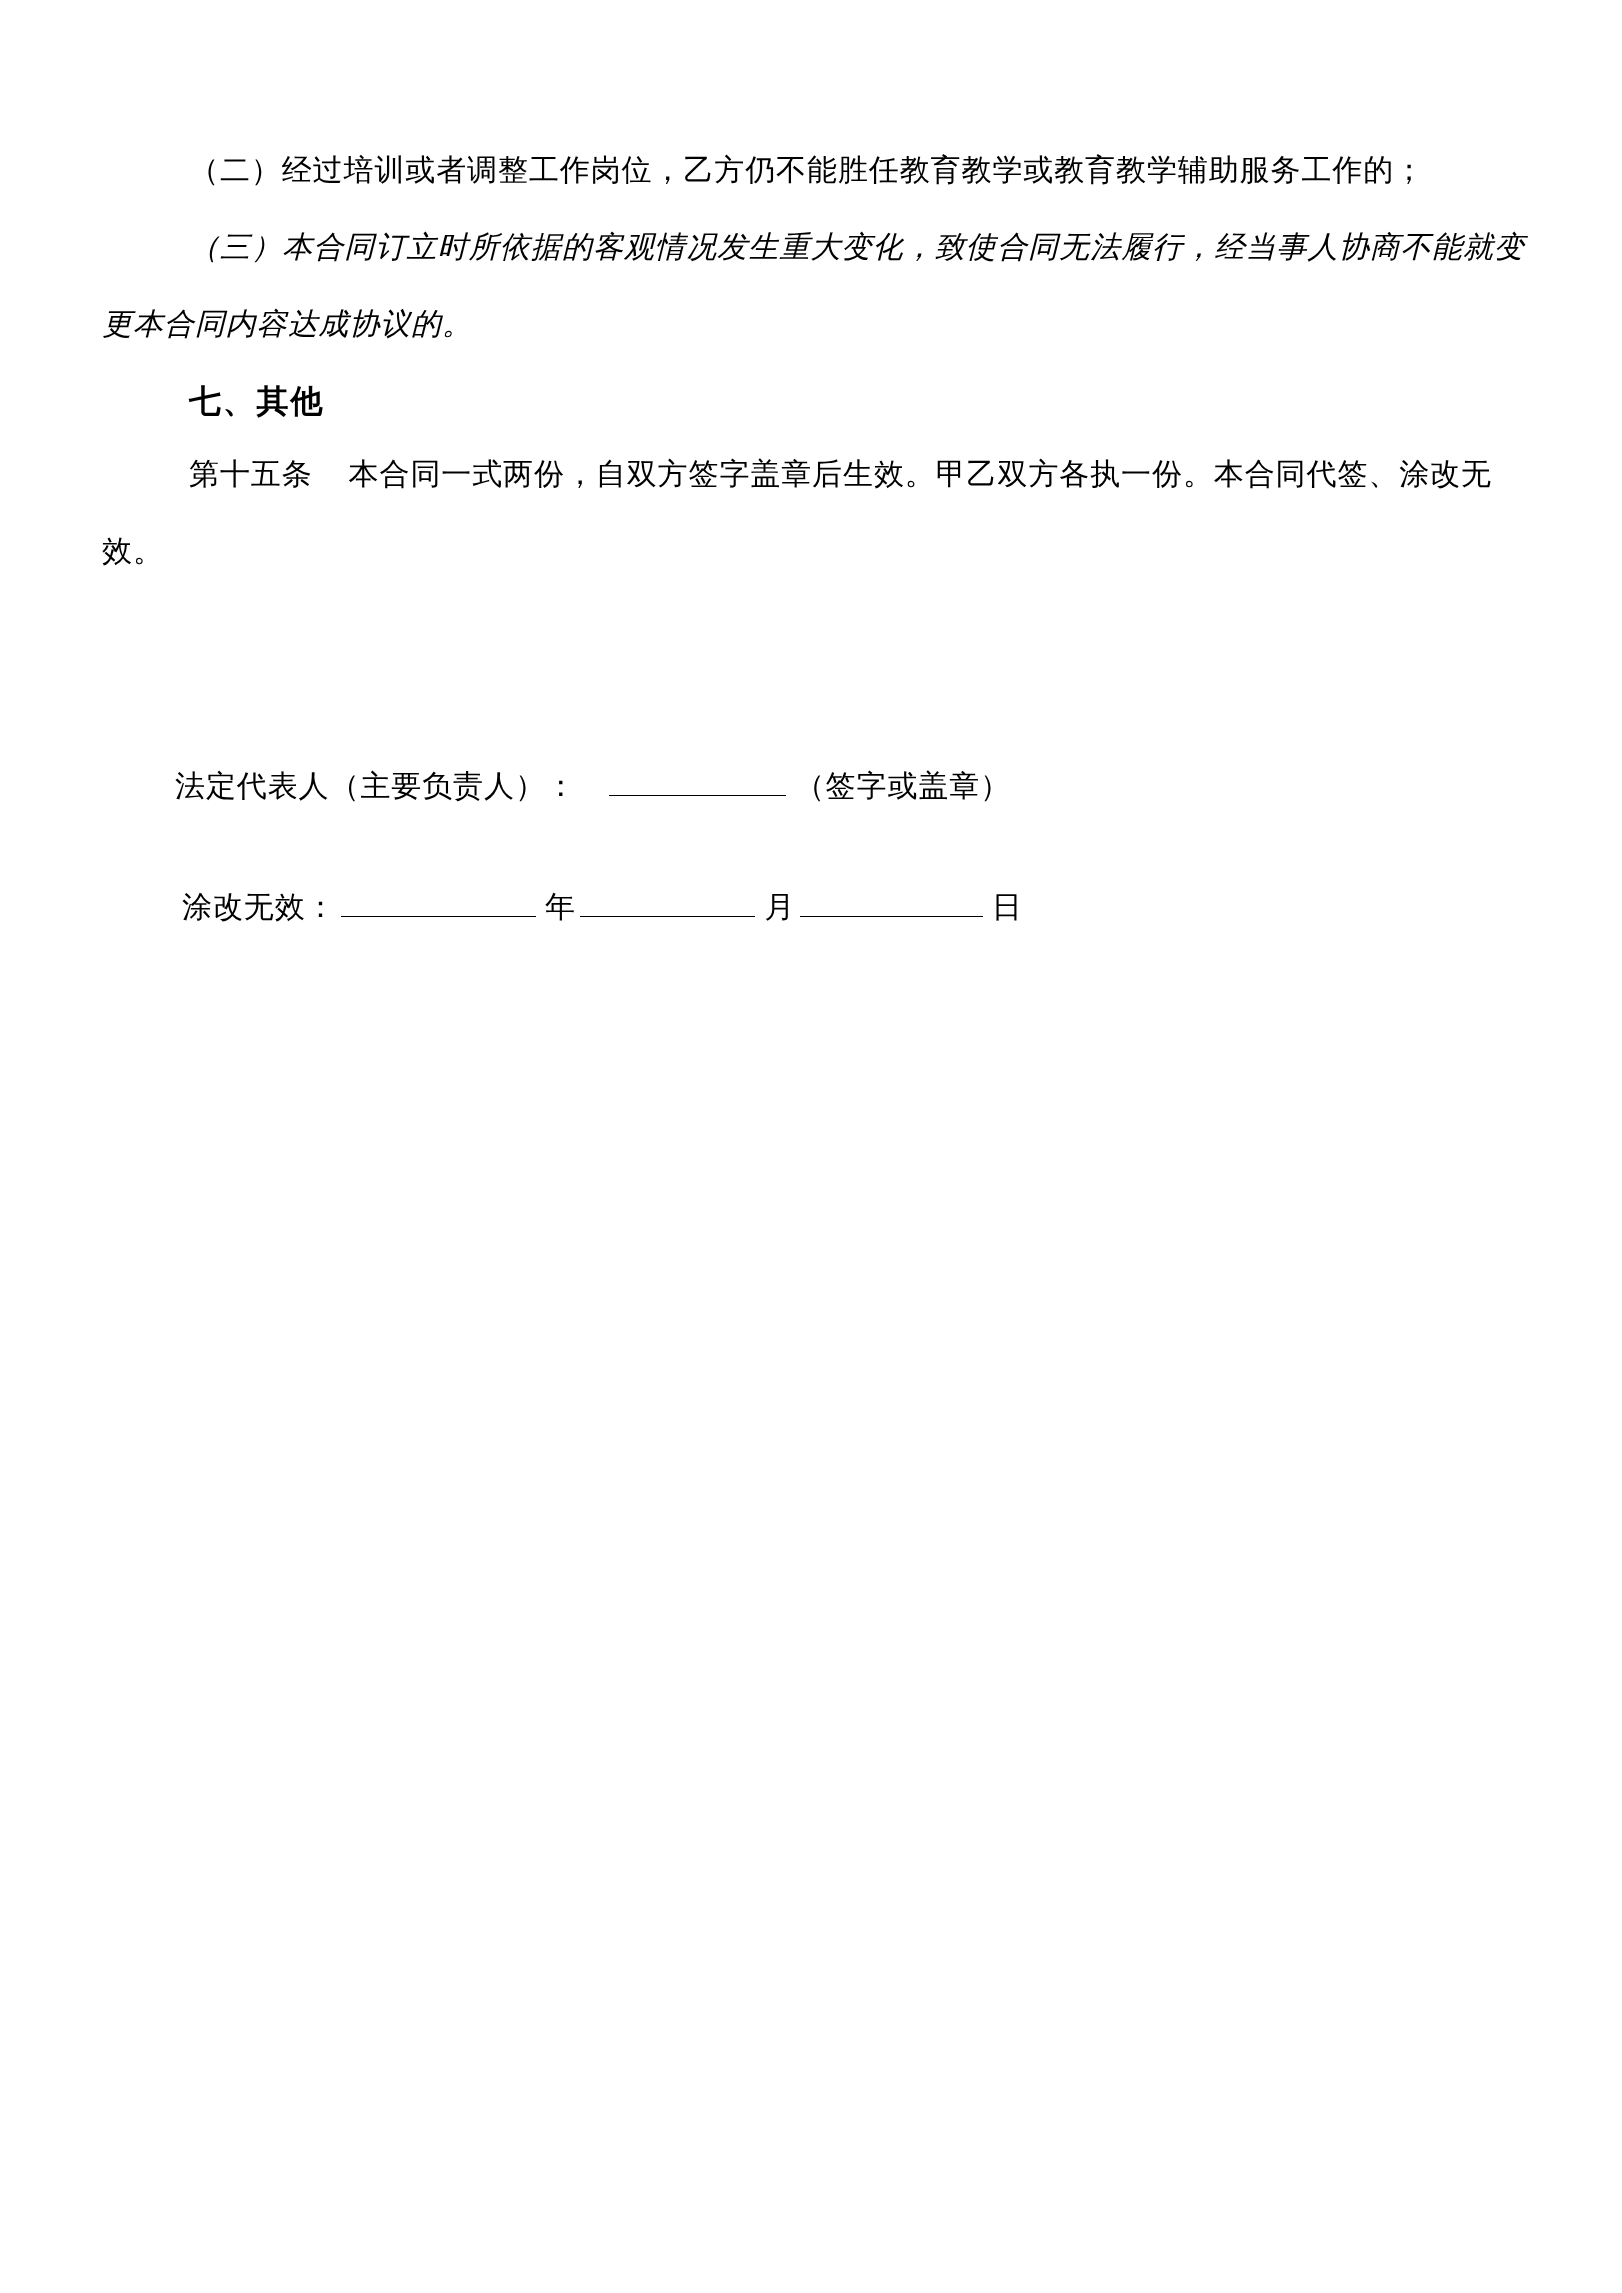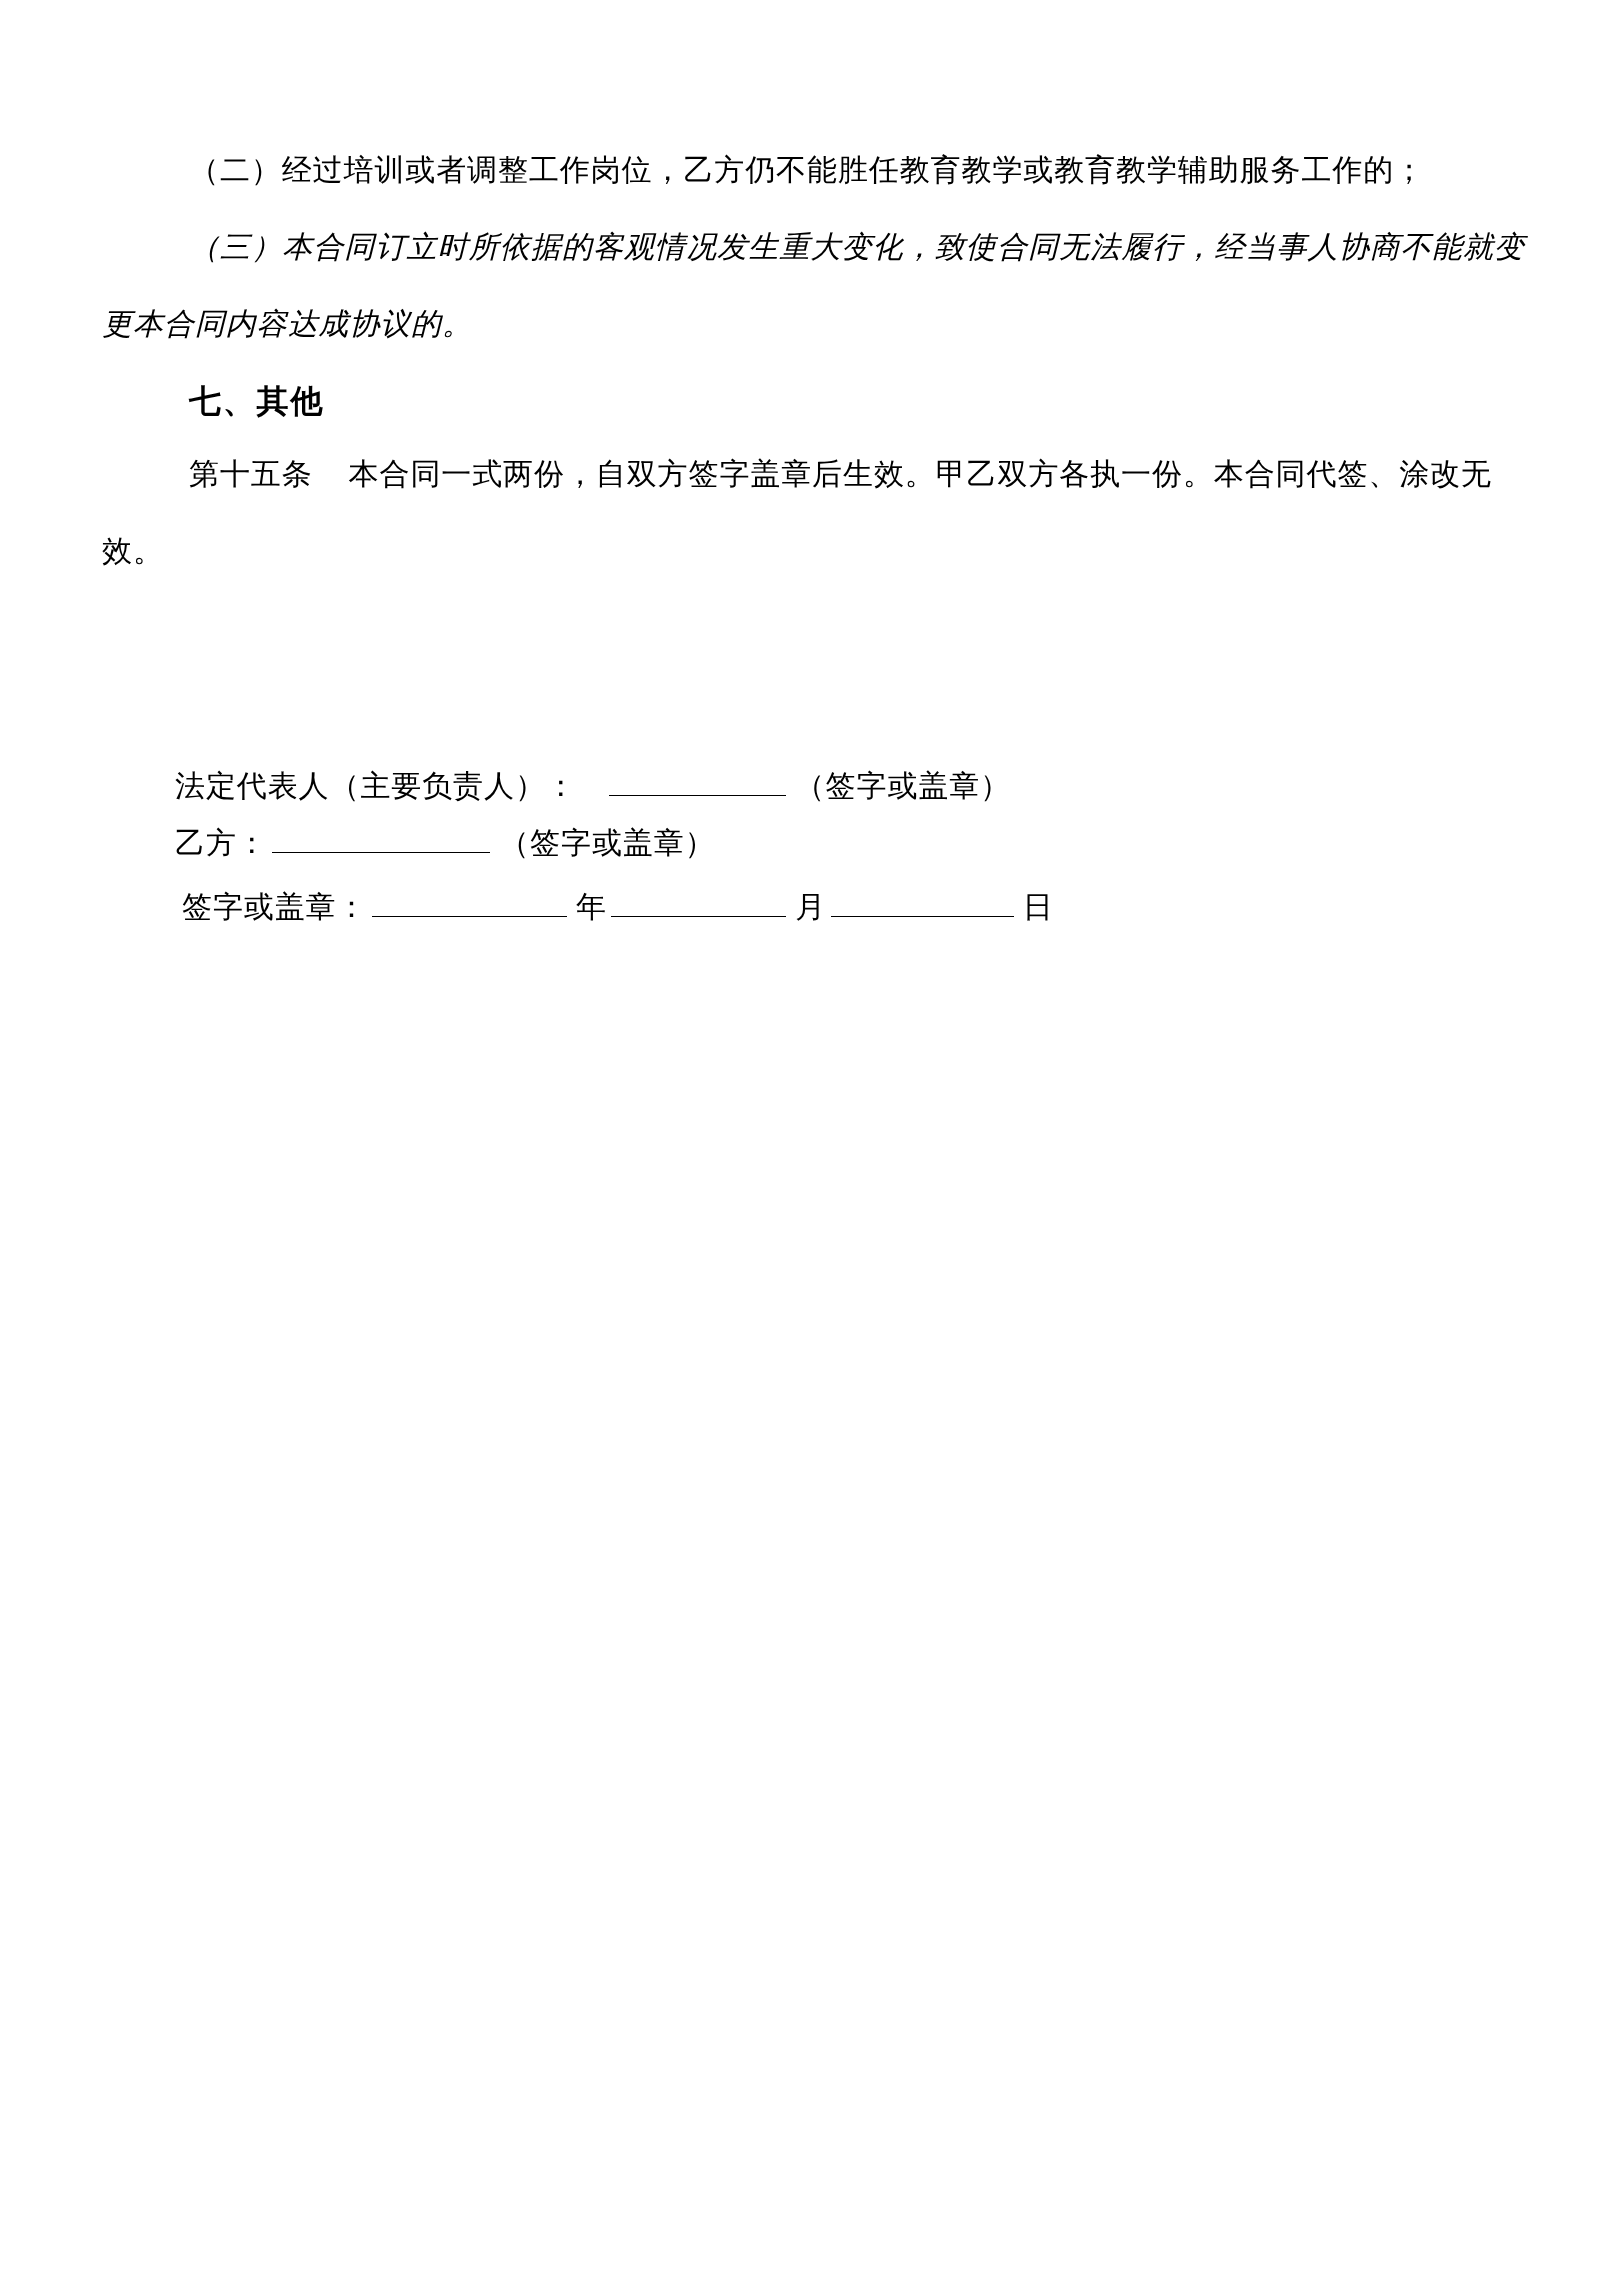--- a/index.html
+++ b/index.html
@@ -82,24 +82,21 @@
 
   <p class="para indent" style="top:435px">
     <span class="article-label">第十五条</span><span>本合同一式两份，自双方签字盖章后生效。甲乙双方各执一份。本合同代签、涂改无效。</span>
   </p>
 
 
   <div class="sig" style="top:765px">
     <span>法定代表人（主要负责人）：</span><span class="blank w195 gap35"></span><span>（签字或盖章）</span>
   </div>
 
-  <div class="sig" style="top:822px">
-    <span>乙方：</span><span class="blank w240"></span><span>（签字或盖章）</span>
-  </div>
 
   <div class="sig" style="top:886px; left:182px">
-    <span>签字或盖章：</span><span class="blank w214"></span><span>年</span><span class="blank w192"></span><span>月</span><span class="blank w201"></span><span>日</span>
+    <span>涂改无效：</span><span class="blank w214"></span><span>年</span><span class="blank w192"></span><span>月</span><span class="blank w201"></span><span>日</span>
   </div>
 
   <div class="pagenum">3</div>
 
 </div>
 
 
 </body></html>

